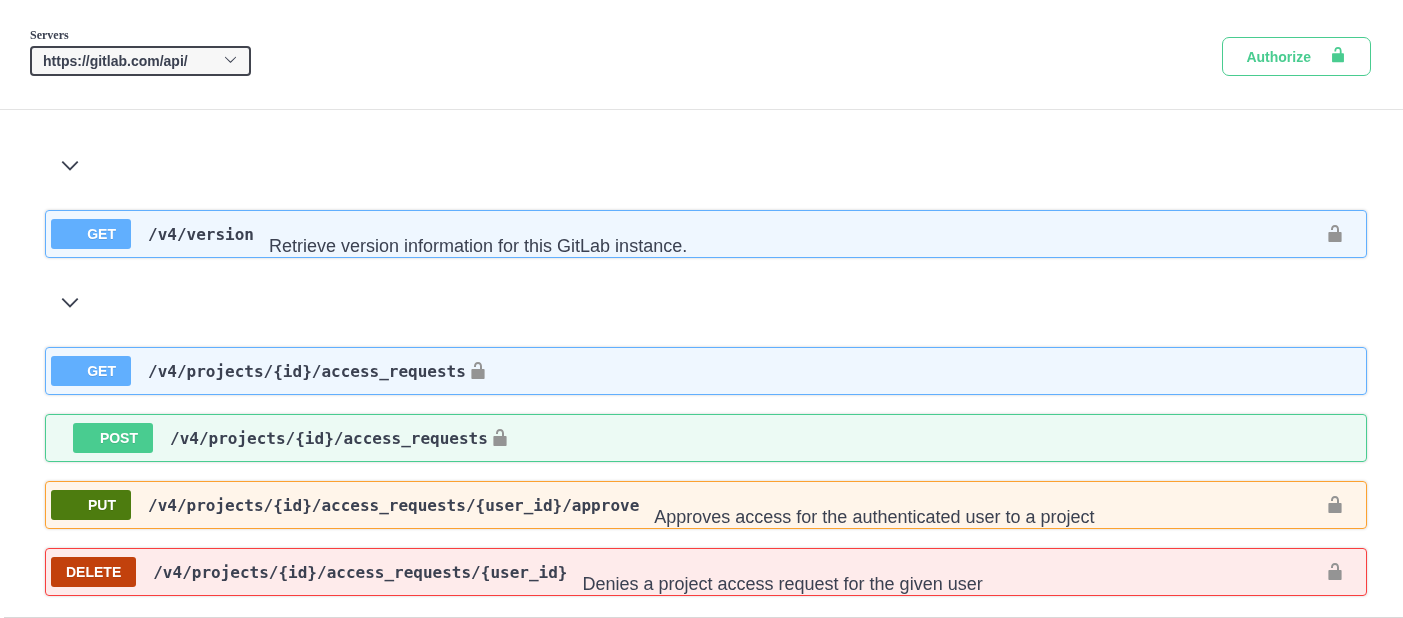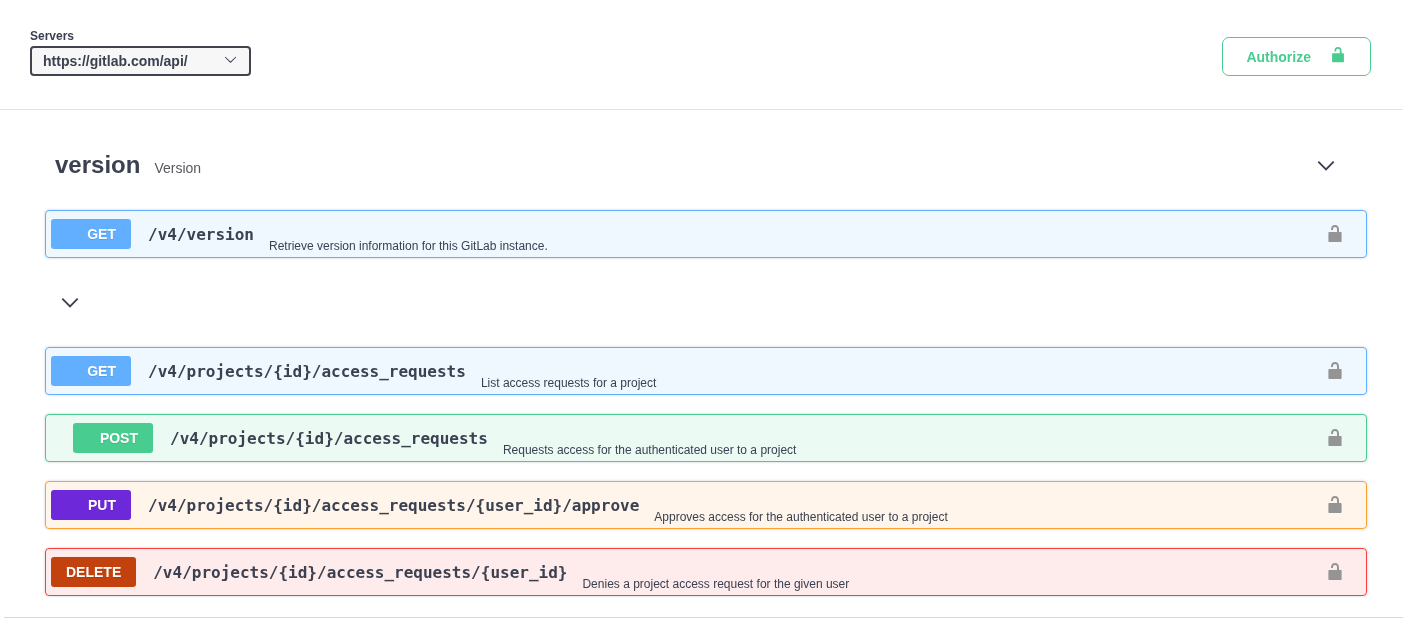--- a/index.html
+++ b/index.html
@@ -15,20 +15,21 @@
     padding: 0 32px 33px 30px;
     border-bottom: 1px solid #e3e3e3;
     background: #fff;
   }
   .servers-label {
     display: block;
     font-size: 12px;
     font-weight: 700;
     color: #3b4151;
     margin-bottom: 3px;
+    font-family: Liberation Serif, serif;
   }
   .servers-select {
     display: inline-flex;
     align-items: center;
     gap: 30px;
     border: 2px solid #41444e;
     border-radius: 4px;
     background: #f7f7f7;
     padding: 5px 12px 5px 11px;
     font-size: 14px;
@@ -111,33 +112,33 @@
     border-radius: 3px;
     color: #fff;
     font-size: 14px;
     font-weight: 700;
     font-family: "Liberation Sans", sans-serif;
     text-shadow: 0 1px 0 rgba(0,0,0,.1);
     flex: 0 0 auto;
   }
   .m-get    { background: #61affe; }
   .m-post   { background: #49cc90; }
-  .m-put    { background: #6d28d9; }
+  .m-put    { background: #4d7c0f; }
   .m-delete { background: #c2410c; }
 
   .op-path {
     font-family: "DejaVu Sans Mono", "Liberation Mono", monospace;
     font-size: 16px;
     font-weight: 700;
     color: #3b4151;
     margin-left: 17px;
     flex: 0 0 auto;
   }
   .op-summary {
-    font-size: 12px;
+    font-size: 18px;
     color: #3b4151;
     margin-left: 15px;
     flex: 1 1 auto;
     white-space: nowrap;
     overflow: hidden;
     margin-top: 24px;
   }
   .lock-btn {
     background: none;
     border: none;
@@ -176,23 +177,20 @@
           <path d="M15.8 8H14V5.6C14 2.703 12.665 1 10 1 7.334 1 6 2.703 6 5.6V6h2v-.801C8 3.754 8.797 3 10 3c1.203 0 2 .754 2 2.199V8H4.2c-.442 0-.8.358-.8.8v8.4c0 .442.358.8.8.8h11.6c.442 0 .8-.358.8-.8V8.8c0-.442-.358-.8-.8-.8z"></path>
         </svg>
     </span>
   </button>
 </div>
 
 <main>
 
   <section>
     <div class="opblock-tag">
-      <div>
-        <span class="tag-title">version</span><span class="tag-desc">Version</span>
-      </div>
       <button class="expand-btn">
         <span>
           <svg width="22" height="22" viewBox="0 0 20 20" fill="none" stroke="#3b4151" stroke-width="1.7">
               <polyline points="3,7 10,14 17,7"></polyline>
             </svg>
         </span>
       </button>
     </div>
 
     <div class="opblock row-get">
@@ -216,34 +214,32 @@
           <svg width="22" height="22" viewBox="0 0 20 20" fill="none" stroke="#3b4151" stroke-width="1.7">
               <polyline points="3,7 10,14 17,7"></polyline>
             </svg>
         </span>
       </button>
     </div>
 
     <div class="opblock row-get">
       <span class="method m-get">GET</span>
       <span class="op-path">/v4/projects/{id}/access_requests</span>
-      <span class="op-summary">List access requests for a project</span>
       <button class="lock-btn">
         <span>
           <svg width="20" height="20" viewBox="0 0 20 20" fill="#949494">
               <path d="M15.8 8H14V5.6C14 2.703 12.665 1 10 1 7.334 1 6 2.703 6 5.6V6h2v-.801C8 3.754 8.797 3 10 3c1.203 0 2 .754 2 2.199V8H4.2c-.442 0-.8.358-.8.8v8.4c0 .442.358.8.8.8h11.6c.442 0 .8-.358.8-.8V8.8c0-.442-.358-.8-.8-.8z"></path>
             </svg>
         </span>
       </button>
     </div>
 
     <div class="opblock row-post">
       <span class="method m-post">POST</span>
       <span class="op-path">/v4/projects/{id}/access_requests</span>
-      <span class="op-summary">Requests access for the authenticated user to a project</span>
       <button class="lock-btn">
         <span>
           <svg width="20" height="20" viewBox="0 0 20 20" fill="#949494">
               <path d="M15.8 8H14V5.6C14 2.703 12.665 1 10 1 7.334 1 6 2.703 6 5.6V6h2v-.801C8 3.754 8.797 3 10 3c1.203 0 2 .754 2 2.199V8H4.2c-.442 0-.8.358-.8.8v8.4c0 .442.358.8.8.8h11.6c.442 0 .8-.358.8-.8V8.8c0-.442-.358-.8-.8-.8z"></path>
             </svg>
         </span>
       </button>
     </div>
 
     <div class="opblock row-put">

